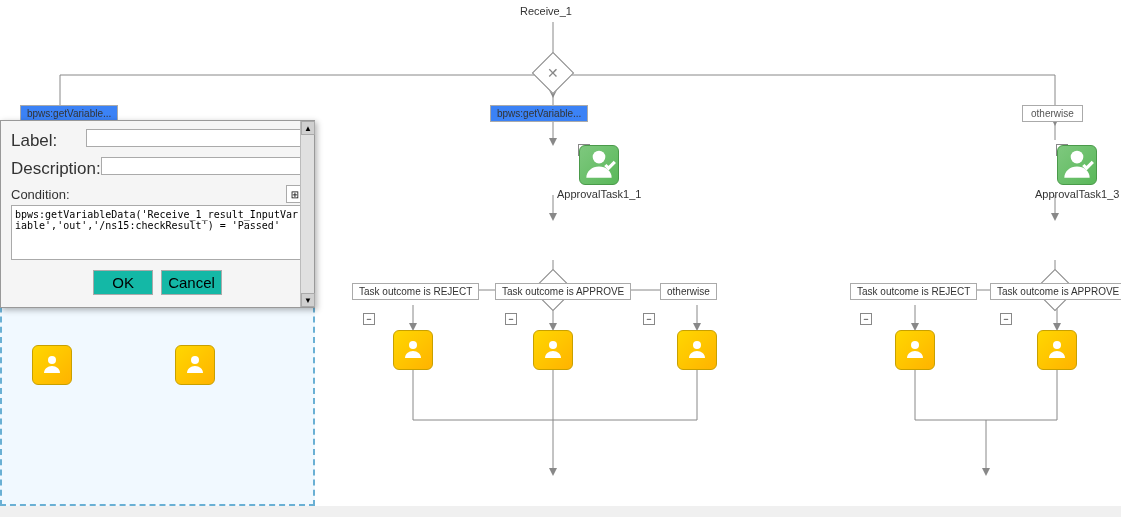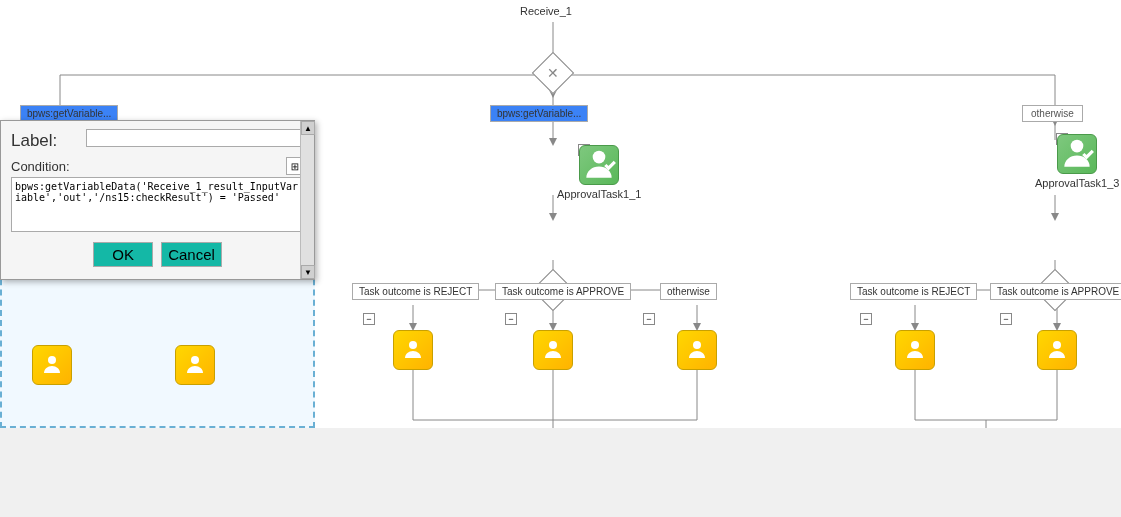--- a/index.html
+++ b/index.html
@@ -10,21 +10,21 @@
       overflow: hidden;
       width: 1121px;
       height: 517px;
     }
 
     
     .canvas {
       position: absolute;
       top: 0; left: 0;
       width: 1121px;
-      height: 428px;
+      height: 506px;
       background: white;
       overflow: hidden;
     }
 
     
     .connectors {
       position: absolute;
       top: 0; left: 0;
       width: 1121px;
       height: 517px;
@@ -412,21 +412,21 @@
 
   <div class="node" style="position:absolute; top:330px; left:677px;">
     <div class="task-icon">
       <svg viewBox="0 0 24 24" fill="white" width="22" height="22">
         <circle cx="12" cy="7" r="4"></circle>
         <path d="M4 20c0-4 3.6-7 8-7s8 3 8 7"></path>
       </svg>
     </div>
   </div>
 
-  <div class="node" style="position:absolute; top:134px; left:1035px;">
+  <div class="node" style="position:absolute; top:145px; left:1035px;">
     <div style="position:relative;">
       <div class="expand-btn">+</div>
       <div class="task-icon-green">
         <svg viewBox="0 0 24 24" fill="white">
           <circle cx="12" cy="7" r="4"></circle>
           <path d="M4 20c0-4 3.6-7 8-7s8 3 8 7"></path>
           <path d="M16 12l2 2 4-4" stroke="white" stroke-width="2" fill="none"></path>
         </svg>
       </div>
     </div>
@@ -484,20 +484,24 @@
         <path d="M4 20c0-4 3.6-7 8-7s8 3 8 7"></path>
       </svg>
     </div>
   </div>
 
   <div class="dialog">
     <div style="position:relative;">
       <div class="dialog-body">
         <div class="dialog-row">
           <span class="dialog-row-label">Label:</span>
+          <input type="text" class="dialog-input" value="" style="">
+        </div>
+        <div class="dialog-row">
+          <span class="dialog-row-label">Description:</span>
           <input type="text" class="dialog-input" value="" style="">
         </div>
         <div class="dialog-condition-section">
           <div class="dialog-condition-header">
             <span class="dialog-condition-label">Condition:</span>
             <div class="dialog-condition-icon">⊞</div>
           </div>
           <textarea class="dialog-condition-text" style="">bpws:getVariableData('Receive_1_result_InputVariable','out','/ns15:checkResult') = 'Passed'</textarea>
         </div>
         <div class="dialog-buttons">

